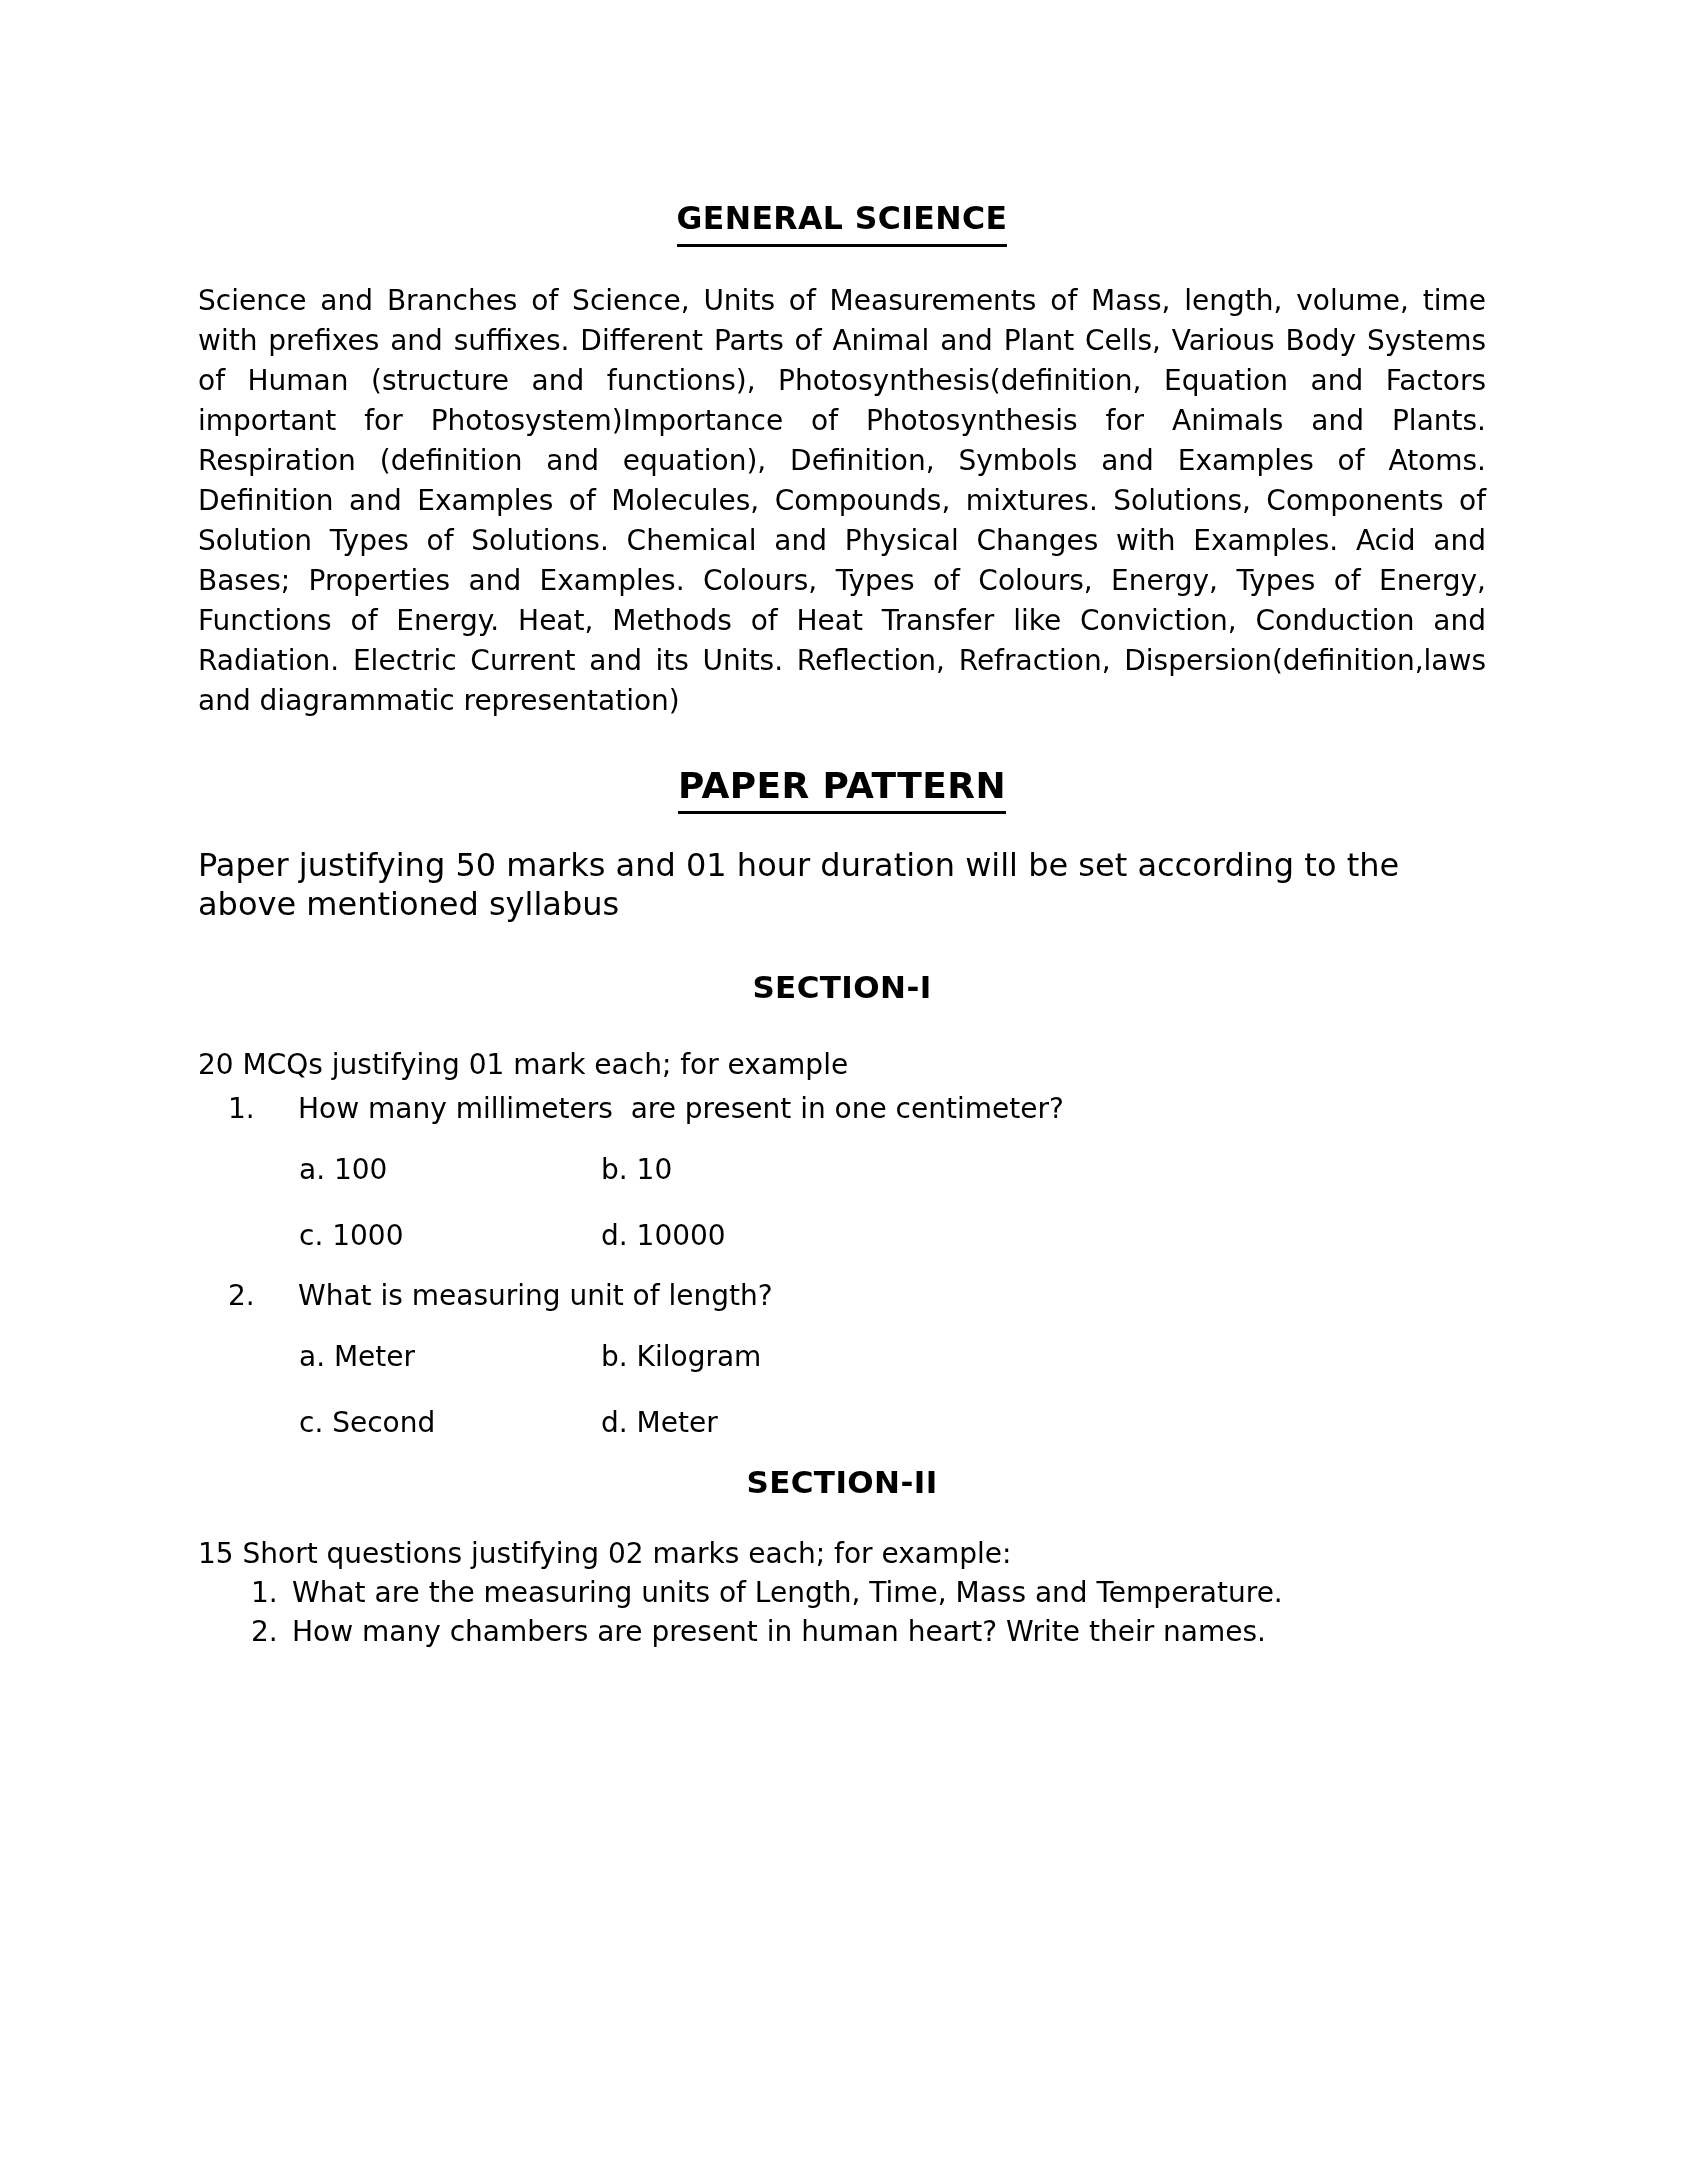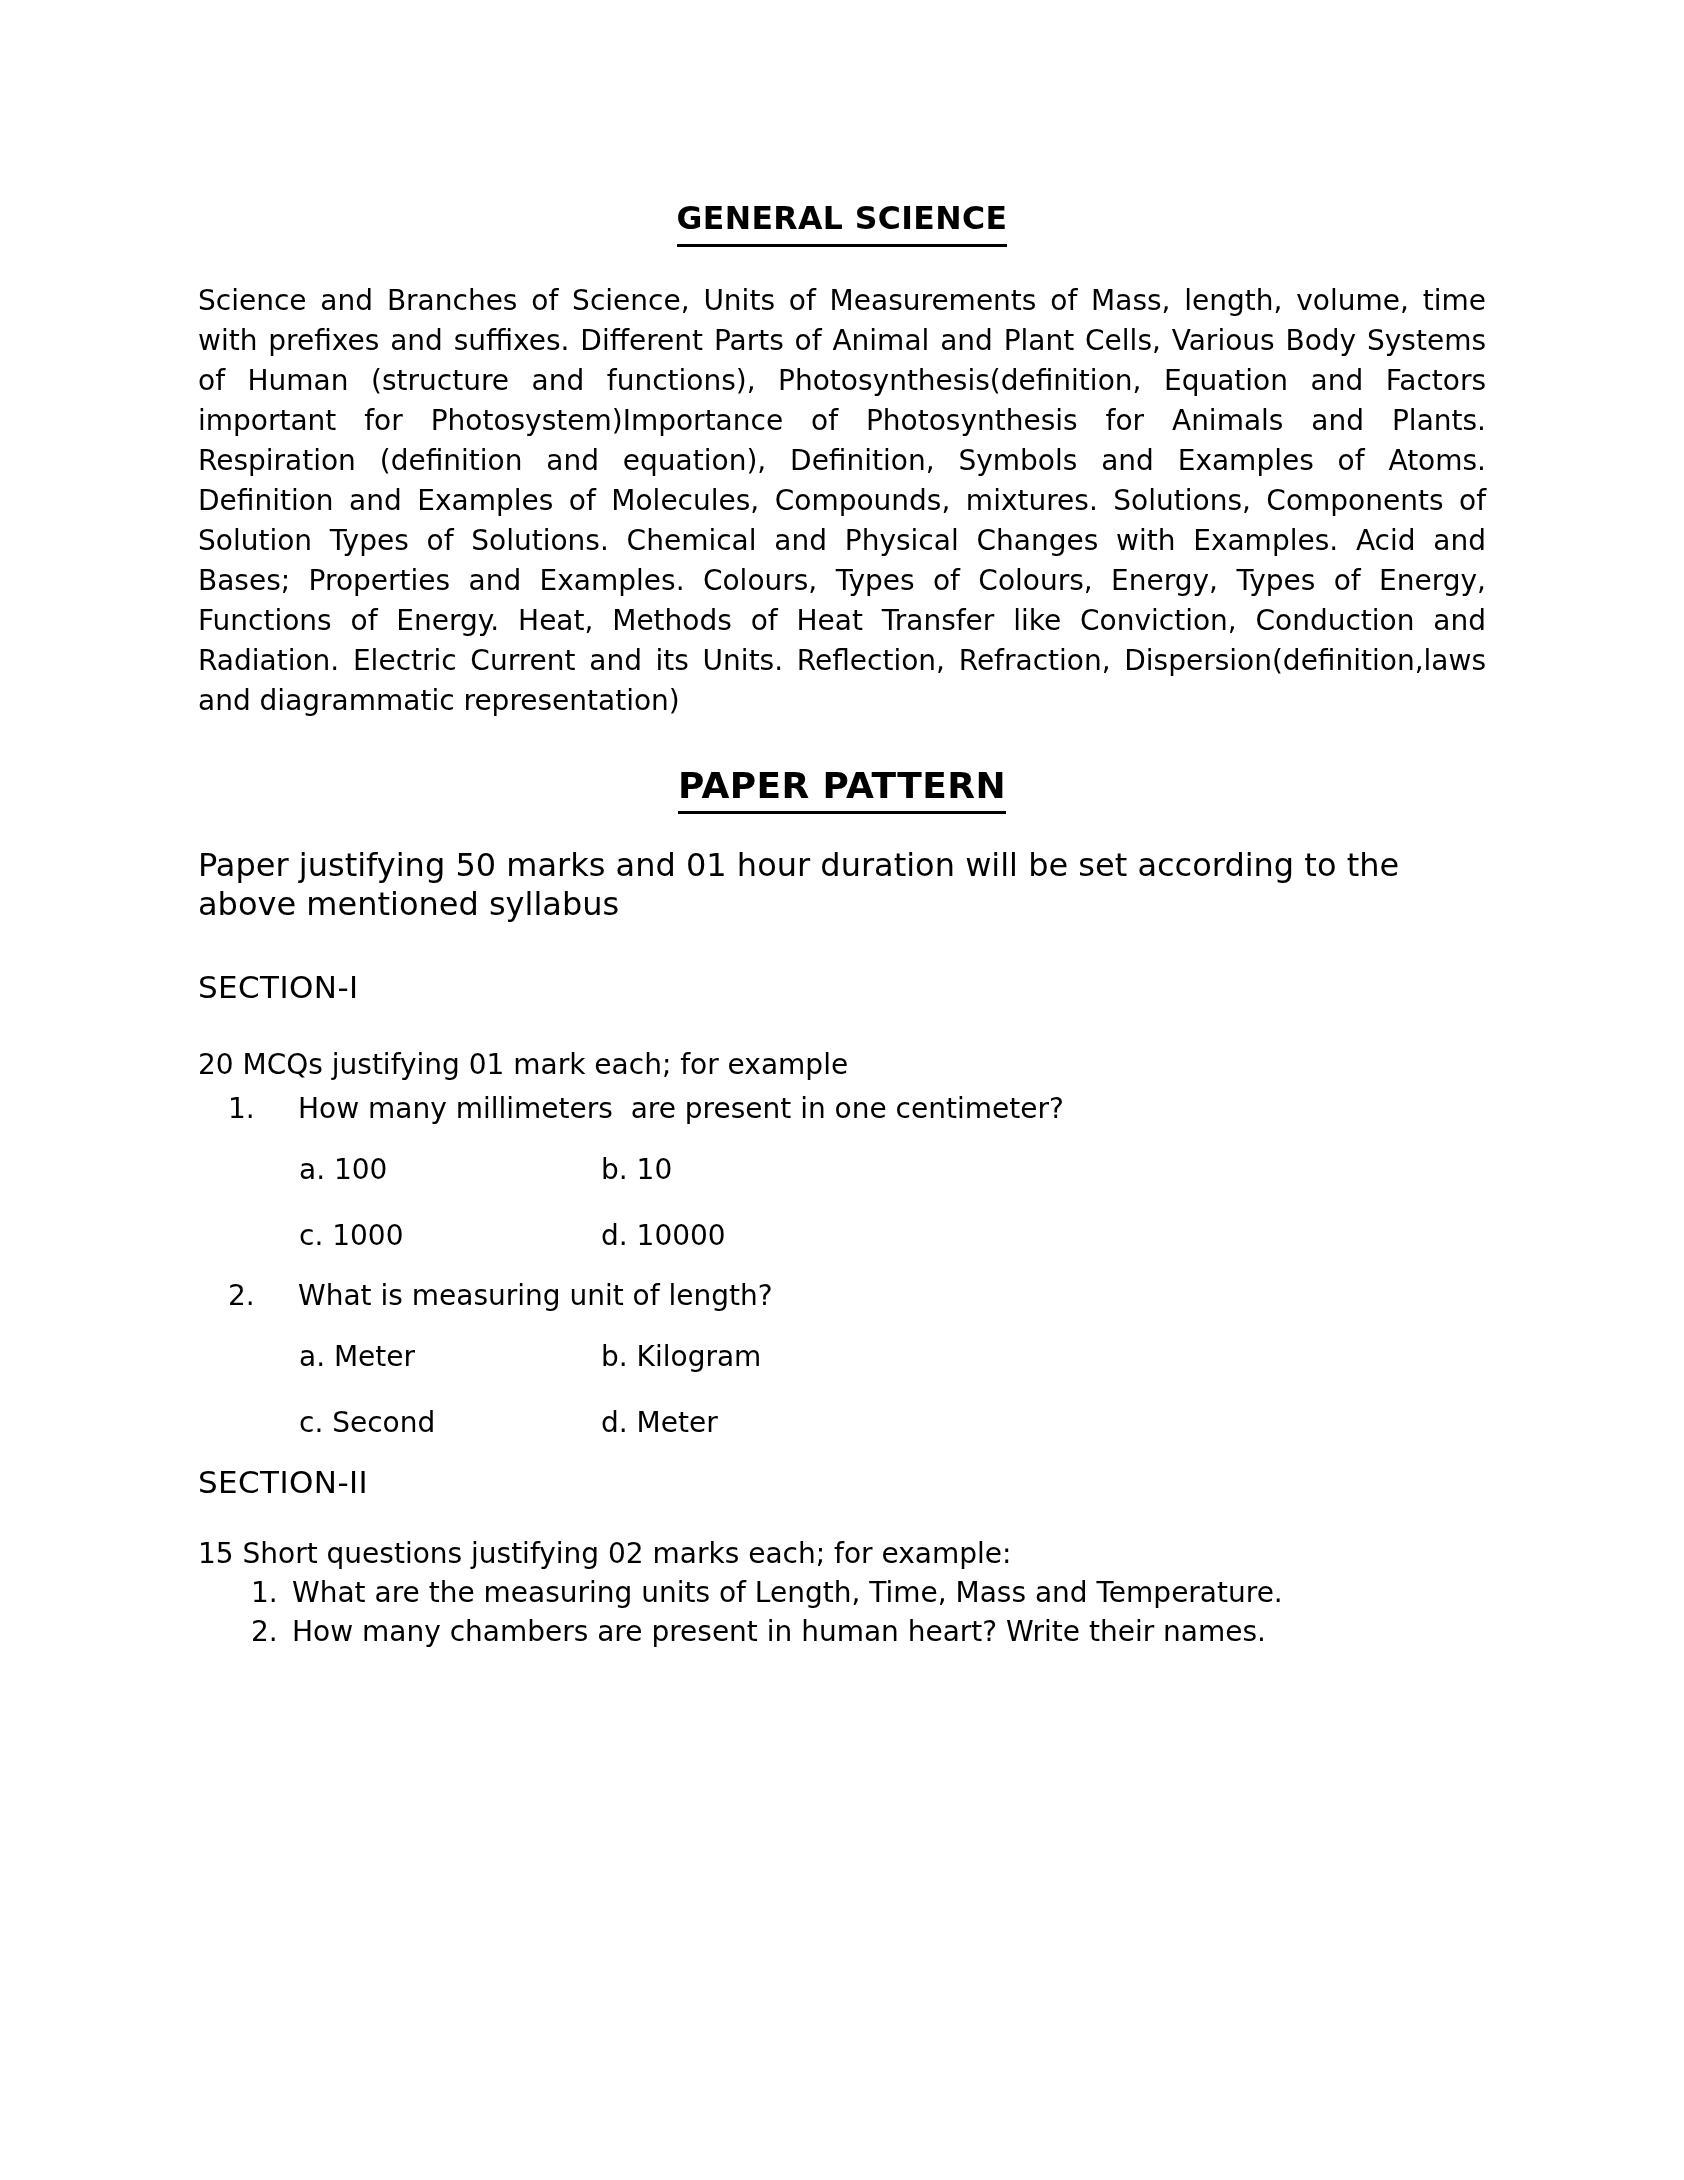--- a/index.html
+++ b/index.html
@@ -54,23 +54,23 @@
     font-weight: 700;
     line-height: 48px;
     letter-spacing: 0.4px;
   }
   .pattern-desc {
     margin-top: 32px;
     font-size: 32px;
     line-height: 39px;
   }
   .section-heading {
-    text-align: left;
+    text-align: center;
     font-size: 31px;
-    font-weight: 400;
+    font-weight: 700;
     line-height: 41px;
     letter-spacing: 0.4px;
   }
   .section-1-heading { margin-top: 43px; }
   .section-2-heading { margin-top: 15.3px; }
   .section-intro {
     margin-top: 37px;
     font-size: 28px;
     line-height: 39px;
     white-space: pre-wrap;

